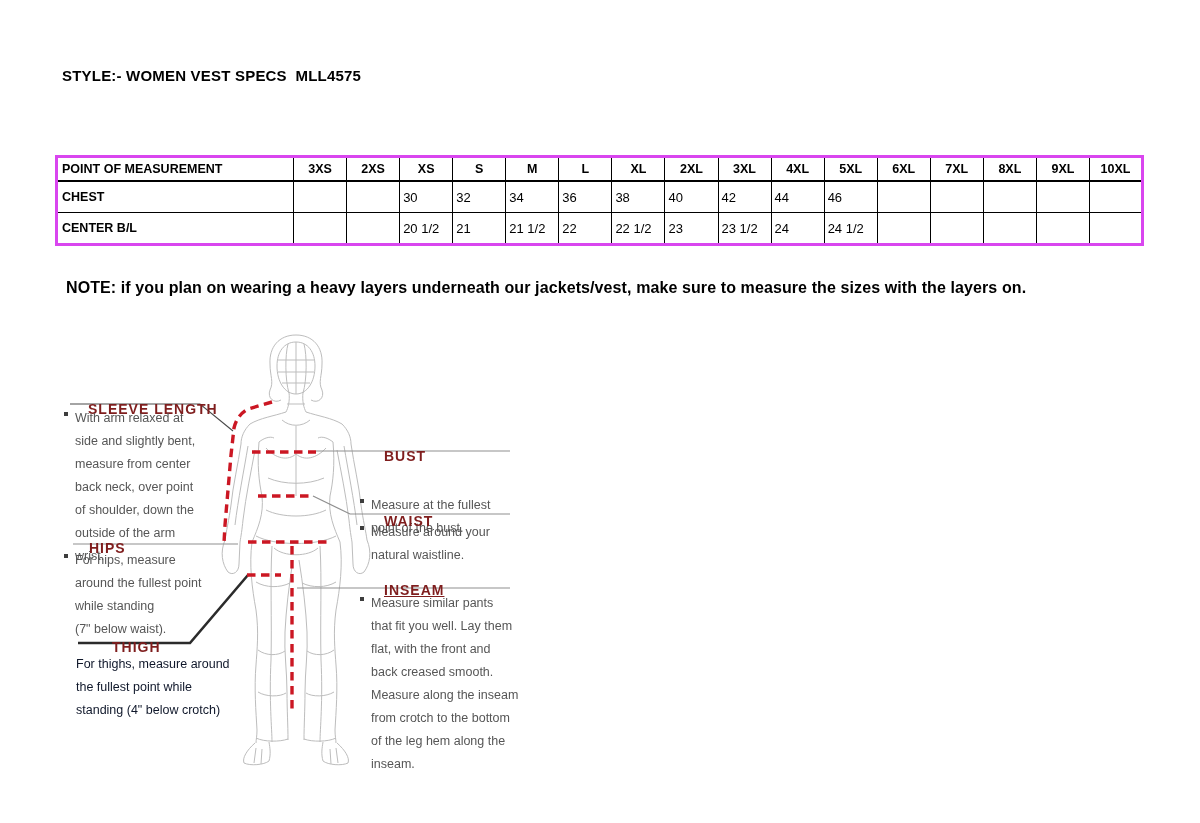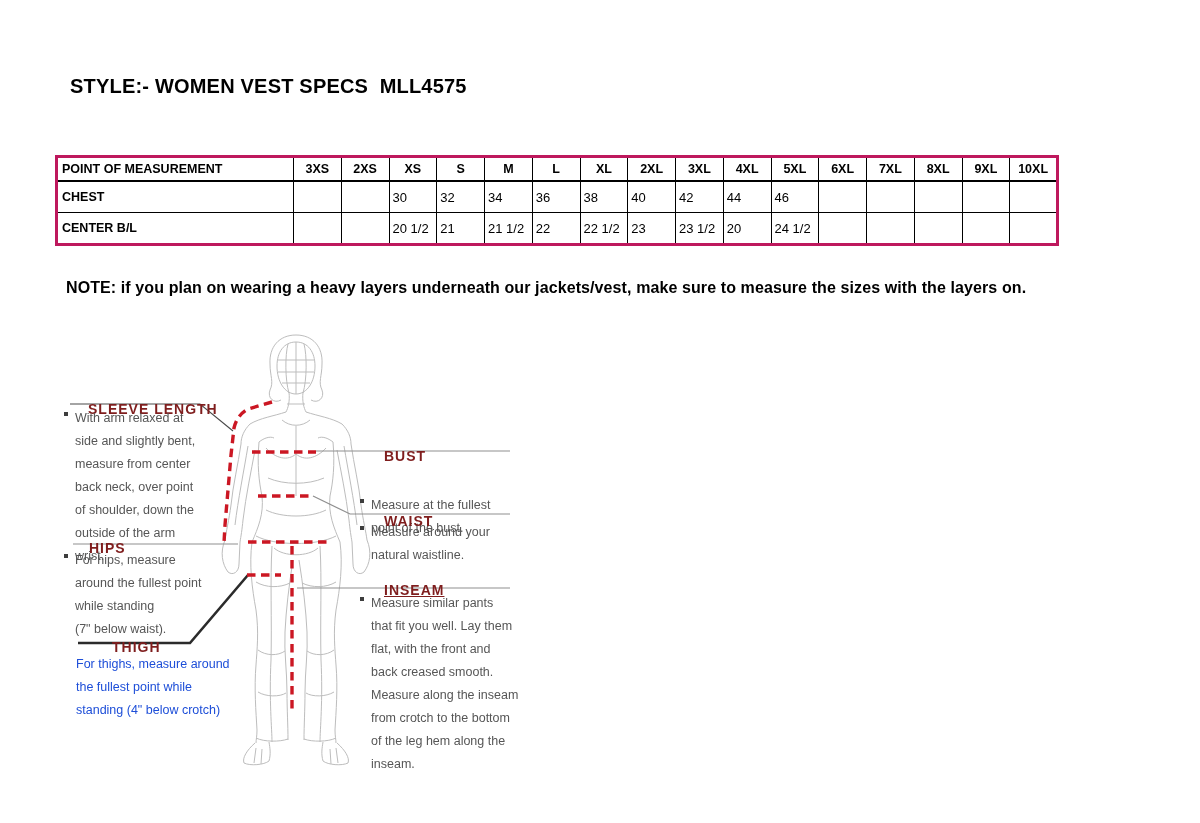--- a/index.html
+++ b/index.html
@@ -2,28 +2,28 @@
 <html><head>
 <meta charset="utf-8">
 <style>
   html,body{margin:0;padding:0;background:#e8e8e8;}
   .page{
     position:relative;width:1200px;height:823px;background:#ffffff;
     font-family:"Liberation Sans",sans-serif;color:#000;overflow:hidden;
     margin:0 auto;
   }
   .title{
-    position:absolute;left:58px;top:63px;margin:12px;
-    font-size:20px;font-weight:bold;white-space:pre;letter-spacing:.2px;
+    position:absolute;left:58px;top:63px;margin:4px;
+    font-size:15px;font-weight:bold;white-space:pre;letter-spacing:.2px;
   }
   
   .size-table{
-    position:absolute;left:55px;top:155px;width:1004px;
+    position:absolute;left:55px;top:155px;width:1089px;
     border-collapse:collapse;table-layout:fixed;
-    border:3px solid #be185d;
+    border:3px solid #d946ef;
   }
   .size-table th,.size-table td{
     border:1.6px solid #000;padding:0 3px;overflow:hidden;white-space:nowrap;
   }
   .size-table thead th{height:22px;font-size:12.5px;font-weight:bold;text-align:center;border-bottom:2.6px solid #000;}
   .size-table td{height:30px;font-size:13px;text-align:left;font-weight:normal;}
   .size-table .lbl{text-align:left;font-weight:bold;font-size:12.5px;padding-left:4px;}
   .note{
     position:absolute;left:58px;top:271px;margin:8px;
     font-size:16px;font-weight:bold;letter-spacing:.1px;
@@ -39,21 +39,21 @@
     position:absolute;margin:0;font-size:12.5px;line-height:23px;color:#565656;
     white-space:pre-line;
   }
   .bullet{position:absolute;left:-11px;top:5px;width:4px;height:4px;background:#3d3d3d;}
   
   .h-sleeve{left:12px;top:65px;}
   .p-sleeve{left:15px;top:87px;width:150px;}
   .h-hips{left:13px;top:204px;}
   .p-hips{left:15px;top:229px;width:165px;}
   .h-thigh{left:36px;top:303px;}
-  .p-thigh{left:16px;top:333px;width:170px;color:#1d4ed8;}
+  .p-thigh{left:16px;top:333px;width:170px;color:#0f172a;}
   
   .h-bust{left:308px;top:112px;}
   .p-bust{left:311px;top:137px;width:150px;margin-top:37px;}
   .h-waist{left:308px;top:177px;}
   .p-waist{left:311px;top:201px;width:150px;}
   .h-inseam{left:308px;top:246px;text-decoration:underline;}
   .p-inseam{left:311px;top:272px;width:160px;}
 </style>
 </head>
 <body>
@@ -127,21 +127,21 @@
         <td class="lbl">CENTER B/L</td>
         <td></td>
         <td></td>
         <td>20 1/2</td>
         <td>21</td>
         <td>21 1/2</td>
         <td>22</td>
         <td>22 1/2</td>
         <td>23</td>
         <td>23 1/2</td>
-        <td>20</td>
+        <td>24</td>
         <td>24 1/2</td>
         <td></td>
         <td></td>
         <td></td>
         <td></td>
         <td></td>
       </tr>
     </tbody>
   </table>
 

